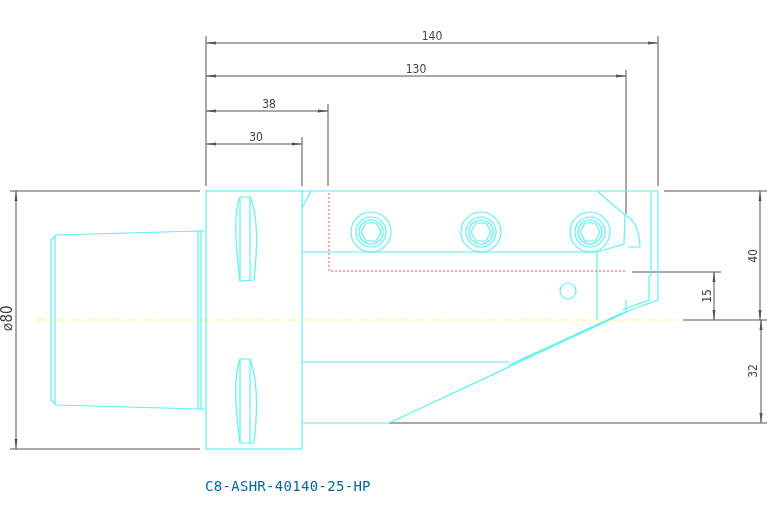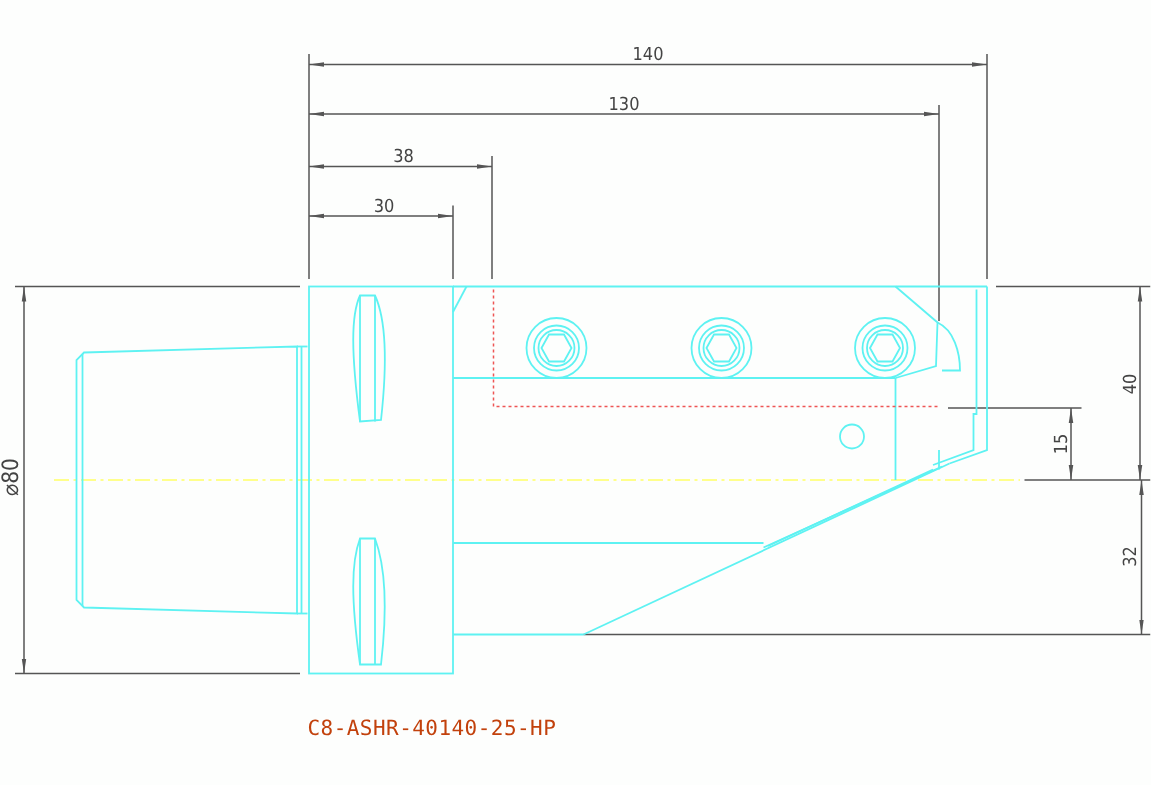--- a/index.html
+++ b/index.html
@@ -1,19 +1,19 @@
 <!DOCTYPE html>
 <html><head>
   <meta charset="utf-8">
   <style>
     html, body { margin: 0; padding: 0; background: #fdfefd; }
     body { width: 767px; height: 523px; overflow: hidden; position: relative; font-family: "DejaVu Sans", sans-serif; }
     svg { position: absolute; left: 0; top: 0; }
     .dimtext { font-family: "DejaVu Sans Condensed", "DejaVu Sans", sans-serif; font-size: 12px; fill: #444; }
-    .label { position: absolute; left: 205px; top: 478px; font-family: "DejaVu Sans Mono", monospace; font-size: 14px; color: #c2410c; letter-spacing: 0.3px; }
+    .label { position: absolute; left: 205px; top: 478px; font-family: "DejaVu Sans Mono", monospace; font-size: 14px; color: #0369a1; letter-spacing: 0.3px; }
   </style>
 </head>
 <body>
 
 <svg width="767" height="523" viewBox="0 0 767 523" xmlns="http://www.w3.org/2000/svg">
   <defs>
     <marker id="arr" markerWidth="10" markerHeight="6" refX="10" refY="3" orient="auto" markerUnits="userSpaceOnUse">
       <path d="M0,1.5 L10,3 L0,4.5 Z" fill="#555"></path>
     </marker>
     <marker id="arrS" markerWidth="10" markerHeight="6" refX="0" refY="3" orient="auto" markerUnits="userSpaceOnUse">

